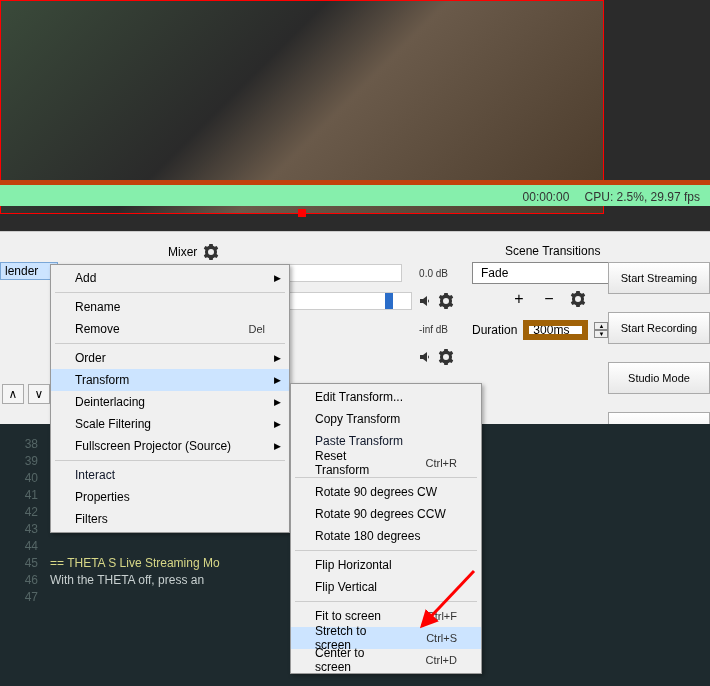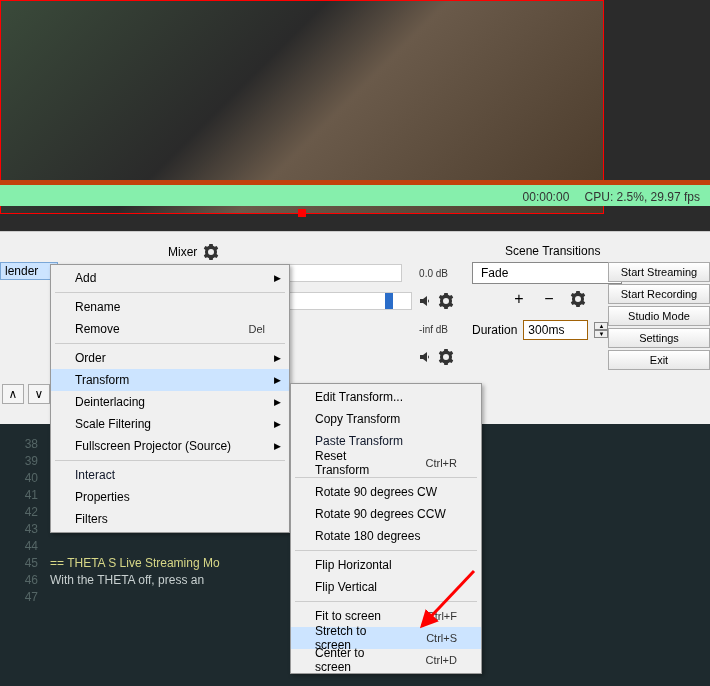--- a/index.html
+++ b/index.html
@@ -20,26 +20,26 @@
 .mixer-row { display: flex; align-items: center; margin-bottom: 6px; height: 22px; }
 .slider-track { flex: 1; height: 18px; background: #fff; border: 1px solid #ccc; position: relative; margin-right: 6px; }
 .slider-handle { position: absolute; top: 0; right: 18px; width: 8px; height: 100%; background: #2a6dc9; }
 .db-label { font-size: 10px; color: #333; margin-right: 6px; width: 40px; text-align: right; }
 .mixer-icons { display: flex; gap: 4px; }
 
 .transition-select { position: absolute; top: 30px; left: 472px; width: 150px; height: 22px; border: 1px solid #888; background: #fff; padding: 0 4px; }
 .trans-buttons { position: absolute; top: 58px; left: 510px; display: flex; gap: 12px; align-items: center; }
 .trans-btn { width: 18px; height: 18px; display: flex; align-items: center; justify-content: center; font-size: 16px; }
 .duration-row { position: absolute; top: 88px; left: 472px; display: flex; align-items: center; gap: 6px; }
-.duration-input { width: 65px; height: 20px; border: 1px solid #a16207; background: #fff; padding: 0 4px; }
+.duration-input { width: 65px; height: 20px; border: 6px solid #a16207; background: #fff; padding: 0 4px; }
 .spinner { display: flex; flex-direction: column; }
 .spinner-btn { width: 14px; height: 8px; border: 1px solid #888; background: #eee; font-size: 6px; line-height: 6px; text-align: center; }
 
 .right-buttons { position: absolute; top: 30px; right: 0; width: 102px; }
-.obs-btn { width: 100%; height: 20px; border: 1px solid #aaa; background: linear-gradient(#fff,#e8e8e8); margin-bottom: 2px; font-size: 11px; cursor: pointer; }
+.obs-btn { width: 100%; height: 32px; border: 1px solid #aaa; background: linear-gradient(#fff,#e8e8e8); margin-bottom: 18px; font-size: 11px; cursor: pointer; }
 
 .nav-arrows { position: absolute; top: 152px; left: 2px; display: flex; gap: 4px; }
 .nav-arrow { width: 22px; height: 20px; border: 1px solid #aaa; background: #f5f5f5; display: flex; align-items: center; justify-content: center; }
 
 .status-bar { position: absolute; top: 180px; left: 0; width: 710px; height: 26px; background: #86efac; border-top: 5px solid #c2410c; text-align: right; padding: 5px 10px; font-size: 11px; color: #333; }
 
 .terminal { position: absolute; top: 424px; left: 0; width: 710px; height: 262px; background: #1e2a2e; color: #c8d0d0; font-family: Consolas, monospace; font-size: 12px; padding-top: 13px; }
 .term-line { display: flex; height: 17px; }
 .lineno { width: 50px; text-align: right; padding-right: 12px; color: #566; }
 .term-text { white-space: pre; }

